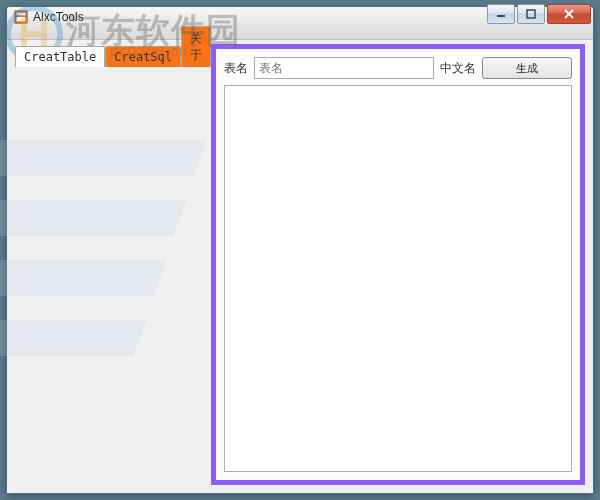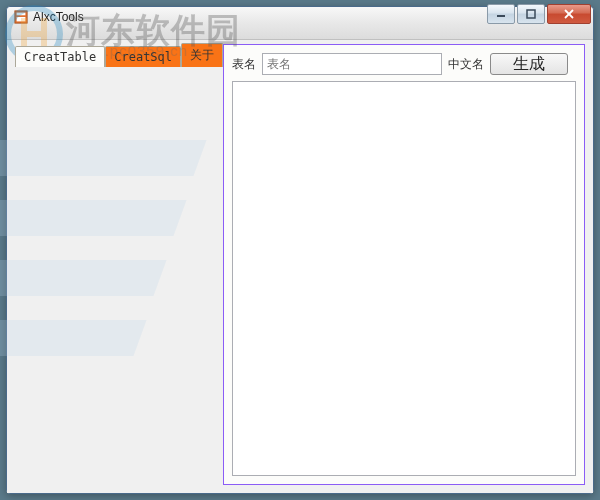--- a/index.html
+++ b/index.html
@@ -95,21 +95,21 @@
       border-radius: 2px 2px 0 0;
       position: relative;
       top: 1px;
       color: #333;
     }
     .tab.active {
       background: #fcfcfa;
       z-index: 2;
     }
     .tab-panel {
-      border: 1px solid #8b5cf6;
+      border: 5px solid #8b5cf6;
       background: #fcfcfa;
       flex: 1;
       padding: 8px;
       display: flex;
       flex-direction: column;
     }
     .form-row {
       display: flex;
       align-items: center;
       gap: 6px;
@@ -126,25 +126,25 @@
       background: #fff;
       padding: 2px 4px;
       font-size: 12px;
       color: #666;
       font-family: inherit;
     }
     .txt.name { width: 180px; }
     .txt.cname { flex: 1; }
     .btn {
       height: 22px;
-      width: 78px;
+      width: 90px;
       border: 1px solid #8a8a8a;
       background: linear-gradient(to bottom, #f8f8f8 0%, #e4e4e4 100%);
       border-radius: 3px;
-      font-size: 16px;
+      font-size: 11px;
       font-family: inherit;
       color: #222;
       cursor: default;
     }
     .output {
       flex: 1;
       border: 1px solid #abadb3;
       background: #fff;
       margin-top: 2px;
     }

